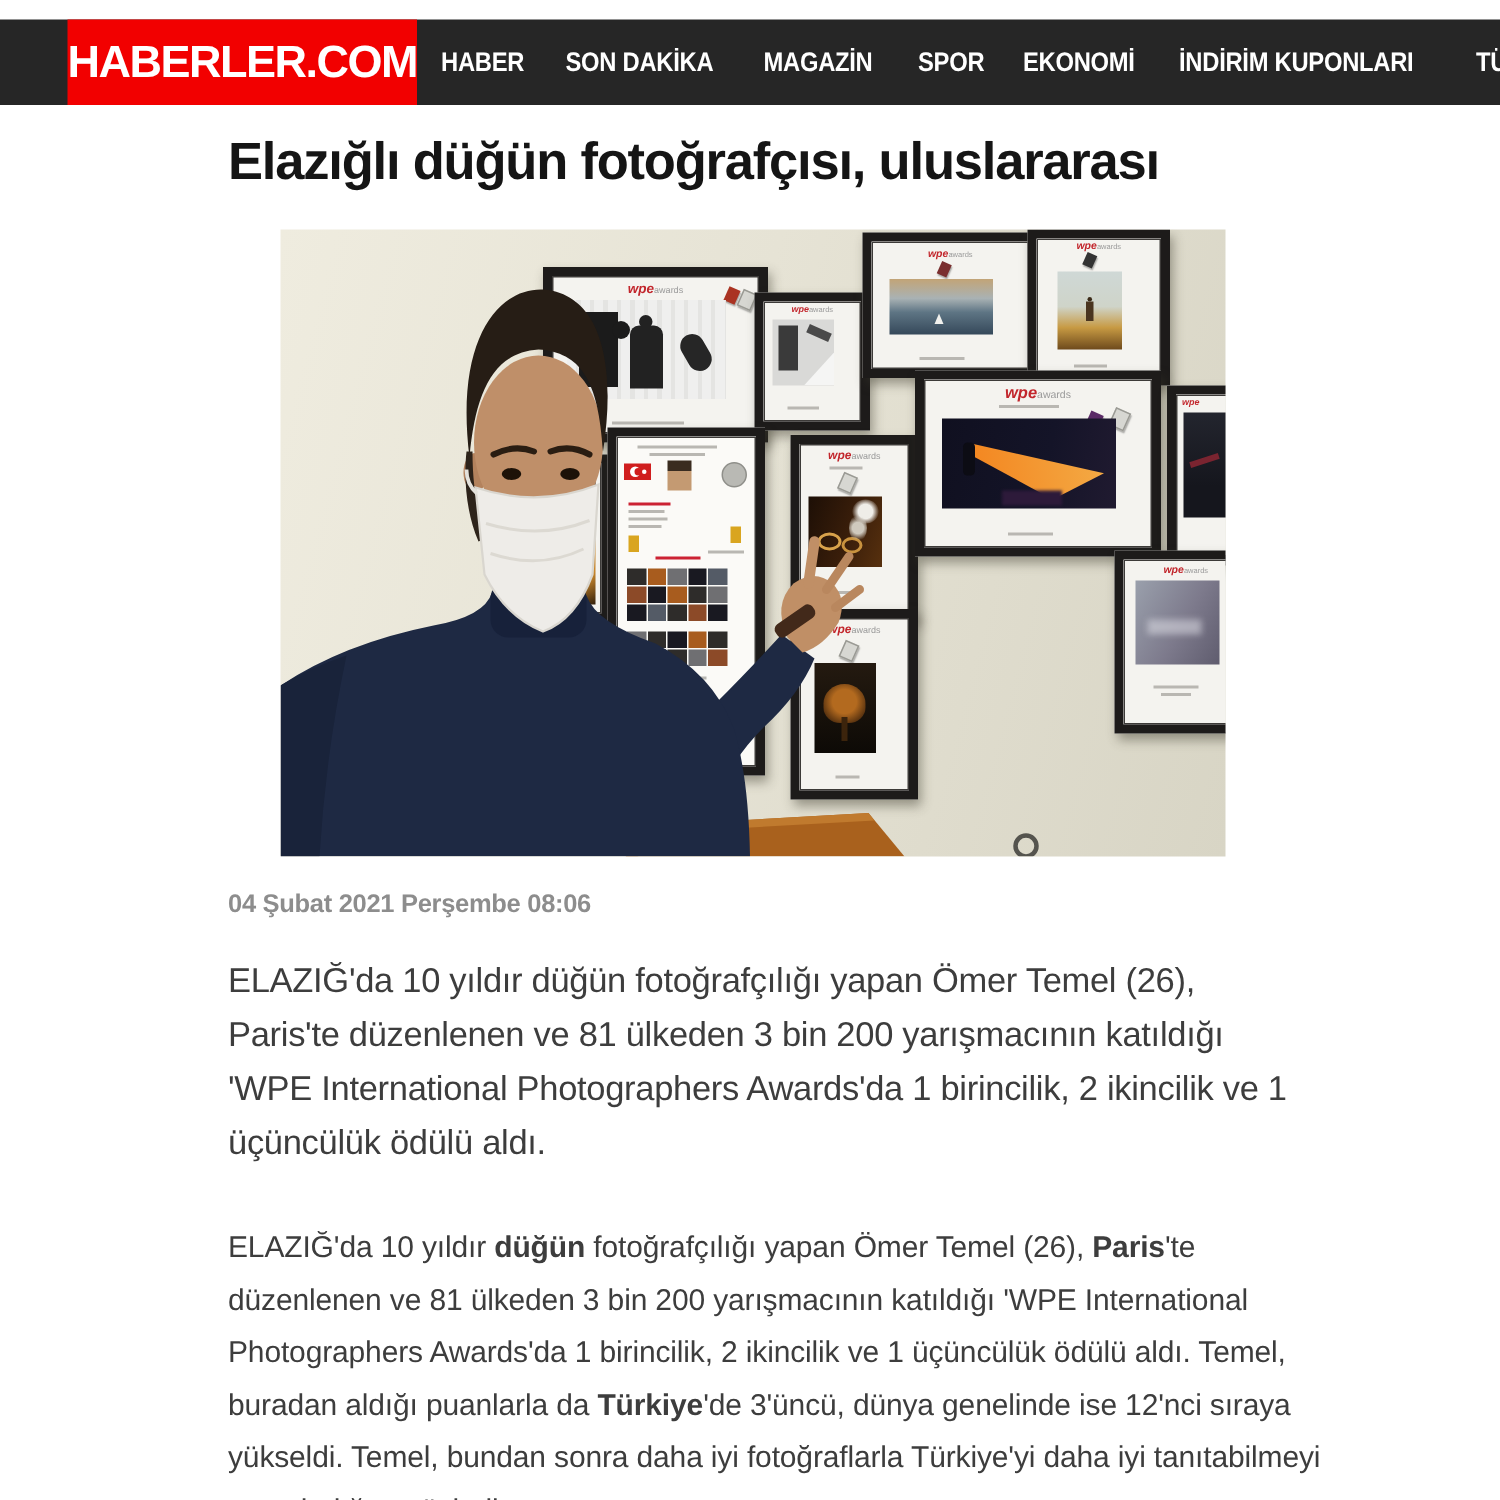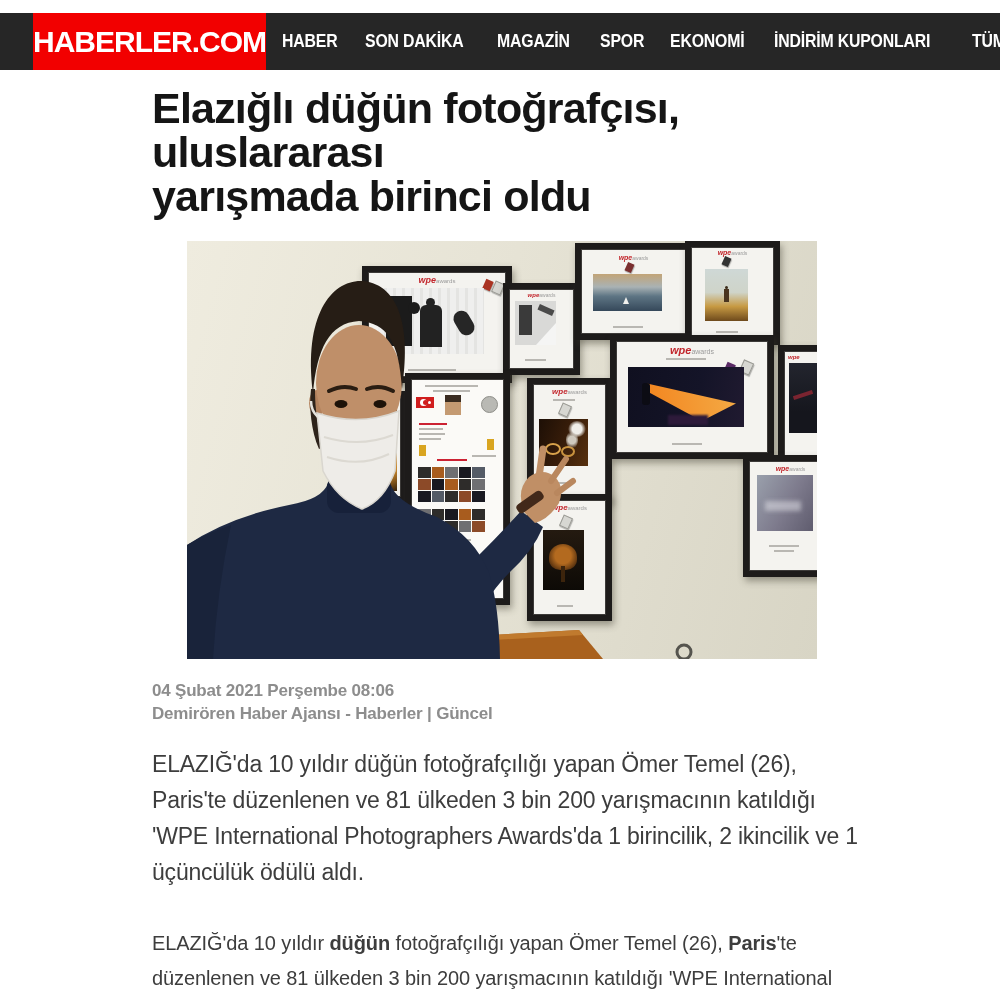--- a/index.html
+++ b/index.html
@@ -1,31 +1,31 @@
 <!DOCTYPE html>
 <html lang="tr"><head>
 <meta charset="utf-8">
 <style>
   html,body{margin:0;padding:0;background:#fff;}
   body{width:1000px;height:1000px;overflow:hidden;position:relative;
        font-family:"Liberation Sans", sans-serif;-webkit-font-smoothing:antialiased;}
 
   
-  .topbar{margin-top:13px;height:57px;background:#262626;display:flex;align-items:stretch;}
+  .topbar{margin-top:13px;height:57px;background:#262626;display:flex;align-items:stretch;padding-left:12px;}
   .logo{margin-left:33px;width:273px;background:#f20000;color:#fff;display:flex;
         align-items:center;justify-content:center;font-weight:bold;font-size:30px;
         letter-spacing:-1px;cursor:pointer;}
   .nav{display:flex;align-items:center;gap:20px;margin-left:16px;}
   .nav a{color:#fff;text-decoration:none;font-weight:bold;font-size:18px;
          display:inline-block;transform:scaleX(.88);transform-origin:left center;
          white-space:nowrap;letter-spacing:-.2px;cursor:pointer;}
 
   
   .content{margin-left:152px;width:730px;}
-  h1.headline{margin:16px 0 12px 0;font-size:43px;line-height:44px;color:#151515;
+  h1.headline{margin:16px 0 12px 0;font-size:35px;line-height:44px;color:#151515;
       font-weight:bold;letter-spacing:-.8px;}
   h1.headline span{display:block;}
   .meta{margin-top:20px;color:#8d8d8d;font-size:17px;line-height:23px;font-weight:bold;letter-spacing:-.2px;}
   .lead{margin-top:21px;font-size:23px;line-height:36px;color:#3d3d3d;width:715px;letter-spacing:-.2px;}
   .bodytext{margin-top:36px;font-size:20px;line-height:35px;color:#3d3d3d;width:730px;letter-spacing:-.1px;}
   .bodytext b{font-weight:bold;}
 
   
   .photo{position:relative;margin:23px 0 0 35px;width:630px;height:418px;overflow:hidden;
          background:linear-gradient(105deg,#efecdf 0%,#e6e3d5 45%,#d8d5c5 100%);}
@@ -60,21 +60,20 @@
     <a>EKONOMİ</a>
     <a>İNDİRİM KUPONLARI</a>
     <a>TÜMÜ</a>
   </nav>
 </header>
 
 <main class="content">
 
   <h1 class="headline">
     <span>Elazığlı düğün fotoğrafçısı, uluslararası</span>
-    <span>yarışmada birinci oldu</span>
   </h1>
 
   <figure class="photo" aria-label="article photo">
     <div class="window-strip"></div>
 
     <div class="frame" style="left:160px;top:150px;width:48px;height:100px;">
       <div class="img" style="left:4px;top:6px;right:4px;bottom:6px;background:radial-gradient(circle at 60% 60%,#c8872d 0 35%,#241507 70%);"></div>
     </div>
 
     <div class="frame" style="left:175px;top:25px;width:138px;height:105px;">
@@ -259,20 +258,19 @@
 
       <path d="M130,172 Q172,186 212,170 L208,230 Q197,260 175,268 Q150,258 136,230 Z" fill="#eeece8" stroke="#d9d6cf" stroke-width="1.5"></path>
       <path d="M137,196 Q173,207 206,194" stroke="#dcd9d2" stroke-width="2" fill="none"></path>
       <path d="M140,216 Q173,227 202,213" stroke="#dcd9d2" stroke-width="2" fill="none"></path>
       <path d="M131,176 Q124,170 124,160" stroke="#e4e2dc" stroke-width="2.5" fill="none"></path>
     </svg>
   </figure>
 
   <div class="meta">
     <div>04 Şubat 2021 Perşembe 08:06</div>
-    <div>Demirören Haber Ajansı - Haberler | Güncel</div>
   </div>
 
   <p class="lead">ELAZIĞ'da 10 yıldır düğün fotoğrafçılığı yapan Ömer Temel (26), Paris'te düzenlenen ve 81 ülkeden 3 bin 200 yarışmacının katıldığı 'WPE International Photographers Awards'da 1 birincilik, 2 ikincilik ve 1 üçüncülük ödülü aldı.</p>
 
   <p class="bodytext"><span>ELAZIĞ'da 10 yıldır </span><b>düğün</b><span> fotoğrafçılığı yapan Ömer Temel (26), </span><b>Paris</b><span>'te düzenlenen ve 81 ülkeden 3 bin 200 yarışmacının katıldığı 'WPE International Photographers Awards'da 1 birincilik, 2 ikincilik ve 1 üçüncülük ödülü aldı. Temel, buradan aldığı puanlarla da </span><b>Türkiye</b><span>'de 3'üncü, dünya genelinde ise 12'nci sıraya yükseldi. Temel, bundan sonra daha iyi fotoğraflarla Türkiye'yi daha iyi tanıtabilmeyi amaçladığını söyledi.</span></p>
 
 </main>
 
 </body></html>

